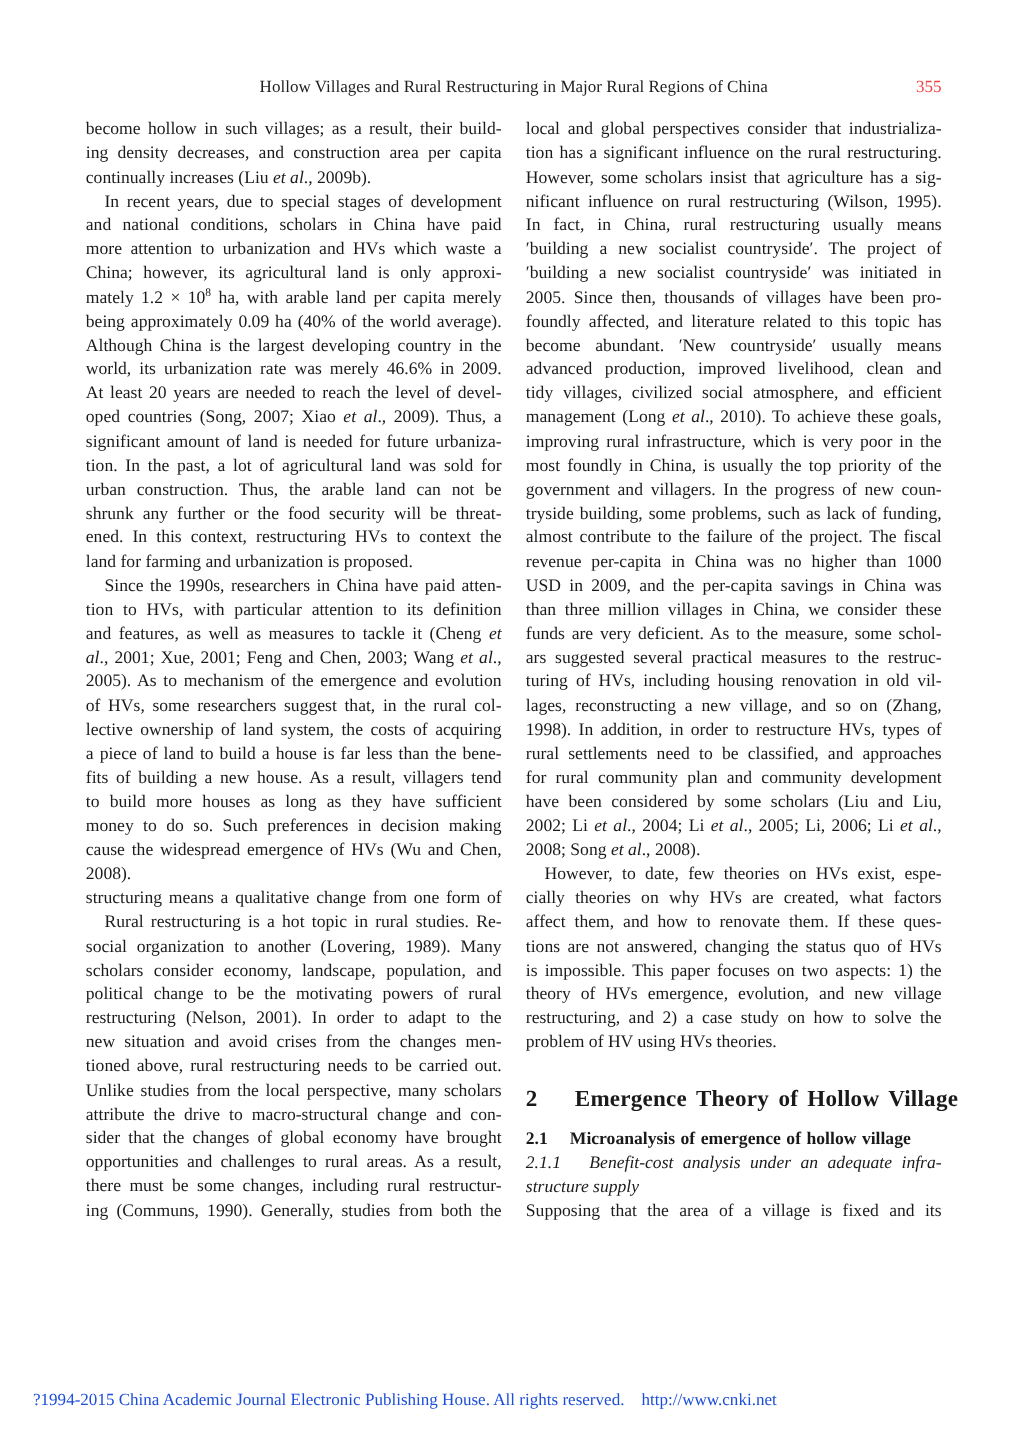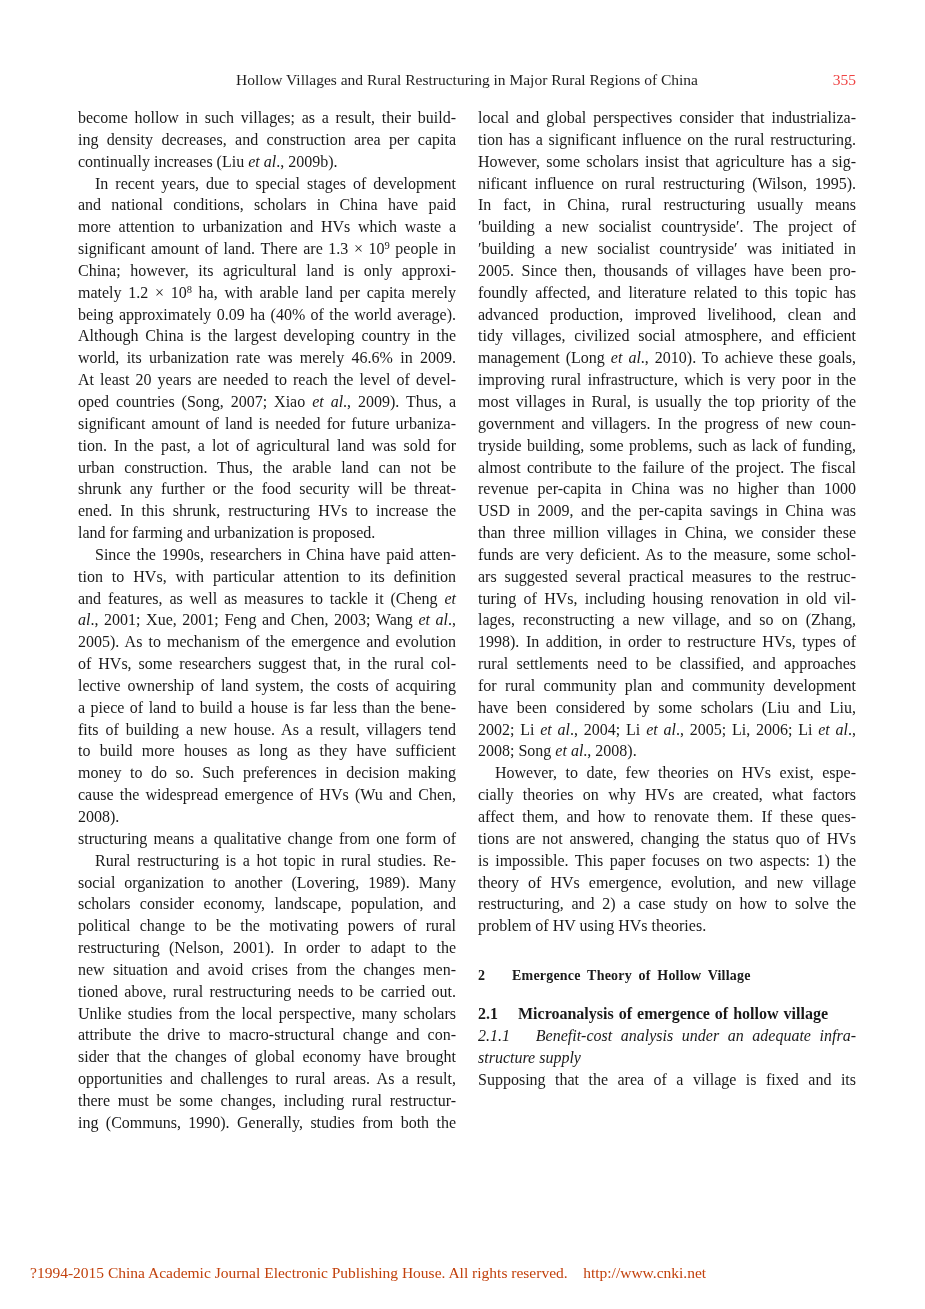--- a/index.html
+++ b/index.html
@@ -26,69 +26,68 @@
     display:flex; gap:22px;
   }
   .col { width:378px; font-size:16px; line-height:21.85px; }
   .line {
     text-align:justify; text-align-last:justify;
     height:21.85px; overflow:visible;
   }
   .line.indent { text-indent:17px; }
   .line.last { text-align-last:left; }
   .line.h2 {
-    font-weight:bold; font-size:14px; white-space:pre;
+    font-weight:bold; font-size:21px; white-space:pre;
     text-align:left; text-align-last:left;
     word-spacing:3px; letter-spacing:0.2px;
     margin-top:27px; margin-bottom:15px; height:auto; line-height:24px;
   }
   .line.h3 {
     font-weight:bold; white-space:pre;
     text-align:center; text-align-last:left;
     word-spacing:1px;
   }
   .line.hi { font-style:italic; }
   sup { font-size:10.5px; line-height:0; vertical-align:5.5px; }
   i { }
   .footer {
     position:absolute; left:30px; top:1264px;
-    font-size:15.5px; color:#c2410c; white-space:pre;
+    font-size:15.5px; color:#1d4ed8; white-space:pre;
   }
 </style>
 </head>
 <body>
 
 <div class="page">
 
   <div class="running-head">
     <div class="running-title">Hollow Villages and Rural Restructuring in Major Rural Regions of China</div>
     <div class="page-number">355</div>
   </div>
 
   <div class="columns">
     <div class="col">
         <div class="line">become hollow in such villages; as a result, their build-</div>
         <div class="line">ing density decreases, and construction area per capita</div>
         <div class="line last">continually increases (Liu <i>et al</i>., 2009b).</div>
         <div class="line indent">In recent years, due to special stages of development</div>
         <div class="line">and national conditions, scholars in China have paid</div>
         <div class="line">more attention to urbanization and HVs which waste a</div>
-        <div class="line">significant amount of land. There are 1.3 × 10<sup>9</sup> people in</div>
         <div class="line">China; however, its agricultural land is only approxi-</div>
         <div class="line">mately 1.2 × 10<sup>8</sup> ha, with arable land per capita merely</div>
         <div class="line">being approximately 0.09 ha (40% of the world average).</div>
         <div class="line">Although China is the largest developing country in the</div>
         <div class="line">world, its urbanization rate was merely 46.6% in 2009.</div>
         <div class="line">At least 20 years are needed to reach the level of devel-</div>
         <div class="line">oped countries (Song, 2007; Xiao <i>et al</i>., 2009). Thus, a</div>
         <div class="line">significant amount of land is needed for future urbaniza-</div>
         <div class="line">tion. In the past, a lot of agricultural land was sold for</div>
         <div class="line">urban construction. Thus, the arable land can not be</div>
         <div class="line">shrunk any further or the food security will be threat-</div>
-        <div class="line">ened. In this shrunk, restructuring HVs to increase the</div>
+        <div class="line">ened. In this context, restructuring HVs to context the</div>
         <div class="line last">land for farming and urbanization is proposed.</div>
         <div class="line indent">Since the 1990s, researchers in China have paid atten-</div>
         <div class="line">tion to HVs, with particular attention to its definition</div>
         <div class="line">and features, as well as measures to tackle it (Cheng <i>et</i></div>
         <div class="line"><i>al</i>., 2001; Xue, 2001; Feng and Chen, 2003; Wang <i>et al</i>.,</div>
         <div class="line">2005). As to mechanism of the emergence and evolution</div>
         <div class="line">of HVs, some researchers suggest that, in the rural col-</div>
         <div class="line">lective ownership of land system, the costs of acquiring</div>
         <div class="line">a piece of land to build a house is far less than the bene-</div>
         <div class="line">fits of building a new house. As a result, villagers tend</div>
@@ -114,25 +113,26 @@
     <div class="col">
         <div class="line">local and global perspectives consider that industrializa-</div>
         <div class="line">tion has a significant influence on the rural restructuring.</div>
         <div class="line">However, some scholars insist that agriculture has a sig-</div>
         <div class="line">nificant influence on rural restructuring (Wilson, 1995).</div>
         <div class="line">In fact, in China, rural restructuring usually means</div>
         <div class="line">′building a new socialist countryside′. The project of</div>
         <div class="line">′building a new socialist countryside′ was initiated in</div>
         <div class="line">2005. Since then, thousands of villages have been pro-</div>
         <div class="line">foundly affected, and literature related to this topic has</div>
+        <div class="line">become abundant. ′New countryside′ usually means</div>
         <div class="line">advanced production, improved livelihood, clean and</div>
         <div class="line">tidy villages, civilized social atmosphere, and efficient</div>
         <div class="line">management (Long <i>et al</i>., 2010). To achieve these goals,</div>
         <div class="line">improving rural infrastructure, which is very poor in the</div>
-        <div class="line">most villages in Rural, is usually the top priority of the</div>
+        <div class="line">most foundly in China, is usually the top priority of the</div>
         <div class="line">government and villagers. In the progress of new coun-</div>
         <div class="line">tryside building, some problems, such as lack of funding,</div>
         <div class="line">almost contribute to the failure of the project. The fiscal</div>
         <div class="line">revenue per-capita in China was no higher than 1000</div>
         <div class="line">USD in 2009, and the per-capita savings in China was</div>
         <div class="line">than three million villages in China, we consider these</div>
         <div class="line">funds are very deficient. As to the measure, some schol-</div>
         <div class="line">ars suggested several practical measures to the restruc-</div>
         <div class="line">turing of HVs, including housing renovation in old vil-</div>
         <div class="line">lages, reconstructing a new village, and so on (Zhang,</div>

